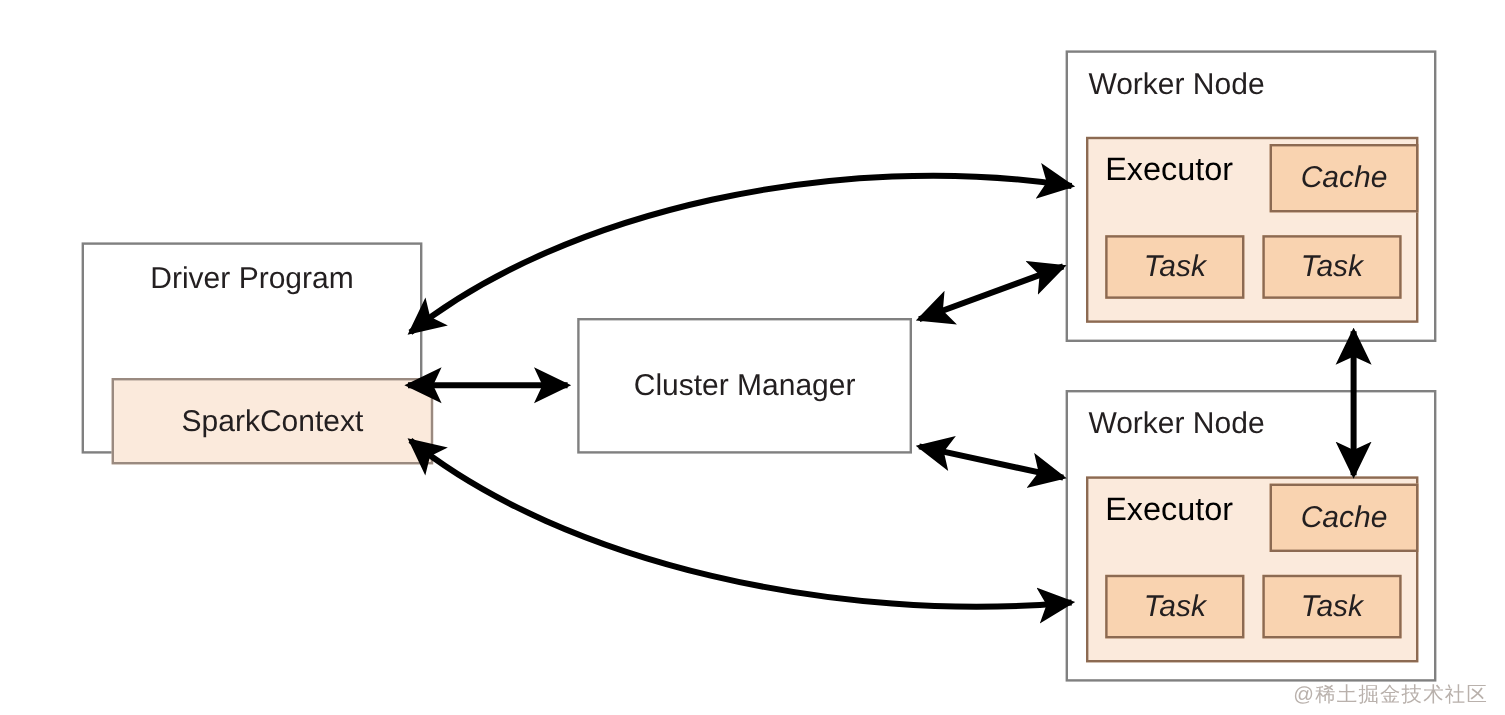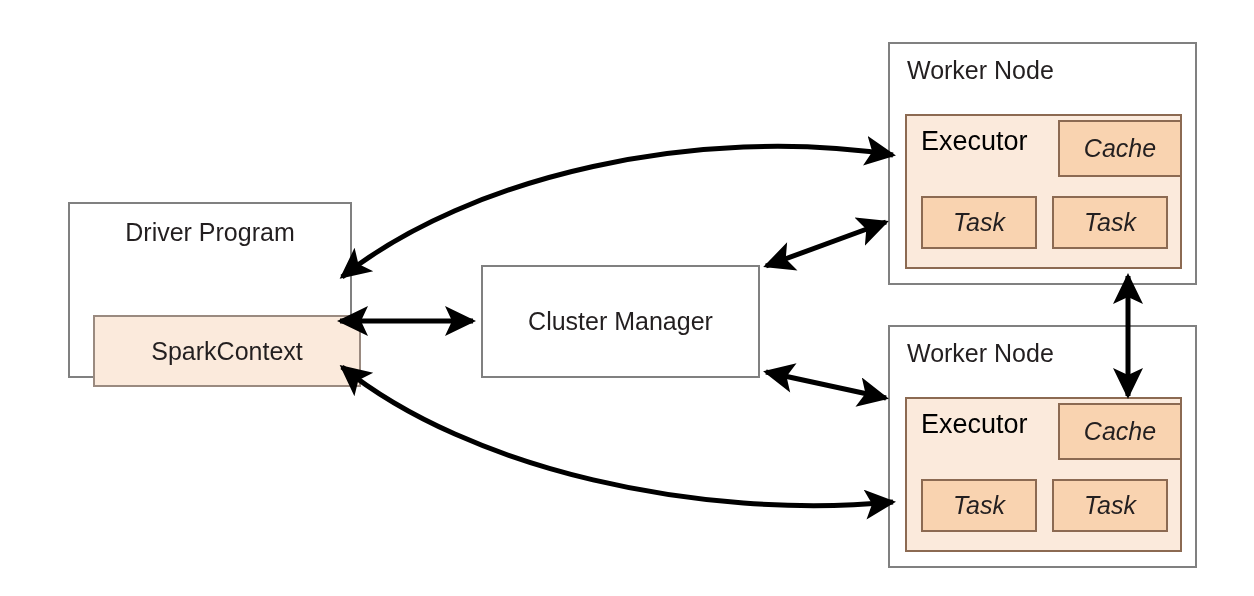--- a/index.html
+++ b/index.html
@@ -152,14 +152,15 @@
 
     <path d="M 342,367 C 470,470 700,520 893,502" fill="none" stroke="#000000" stroke-width="5" marker-start="url(#ah-start)" marker-end="url(#ah-end)"></path>
 
     <line x1="766" y1="266" x2="886" y2="222" stroke="#000000" stroke-width="5" marker-start="url(#ah-start)" marker-end="url(#ah-end)"></line>
 
     <line x1="766" y1="372" x2="886" y2="398" stroke="#000000" stroke-width="5" marker-start="url(#ah-start)" marker-end="url(#ah-end)"></line>
 
     <line x1="1128" y1="276" x2="1128" y2="396" stroke="#000000" stroke-width="5" marker-start="url(#ah-start)" marker-end="url(#ah-end)"></line>
   </svg>
 
+  <div class="watermark">@稀土掘金技术社区</div>
 
 </div>
 
 </body></html>

